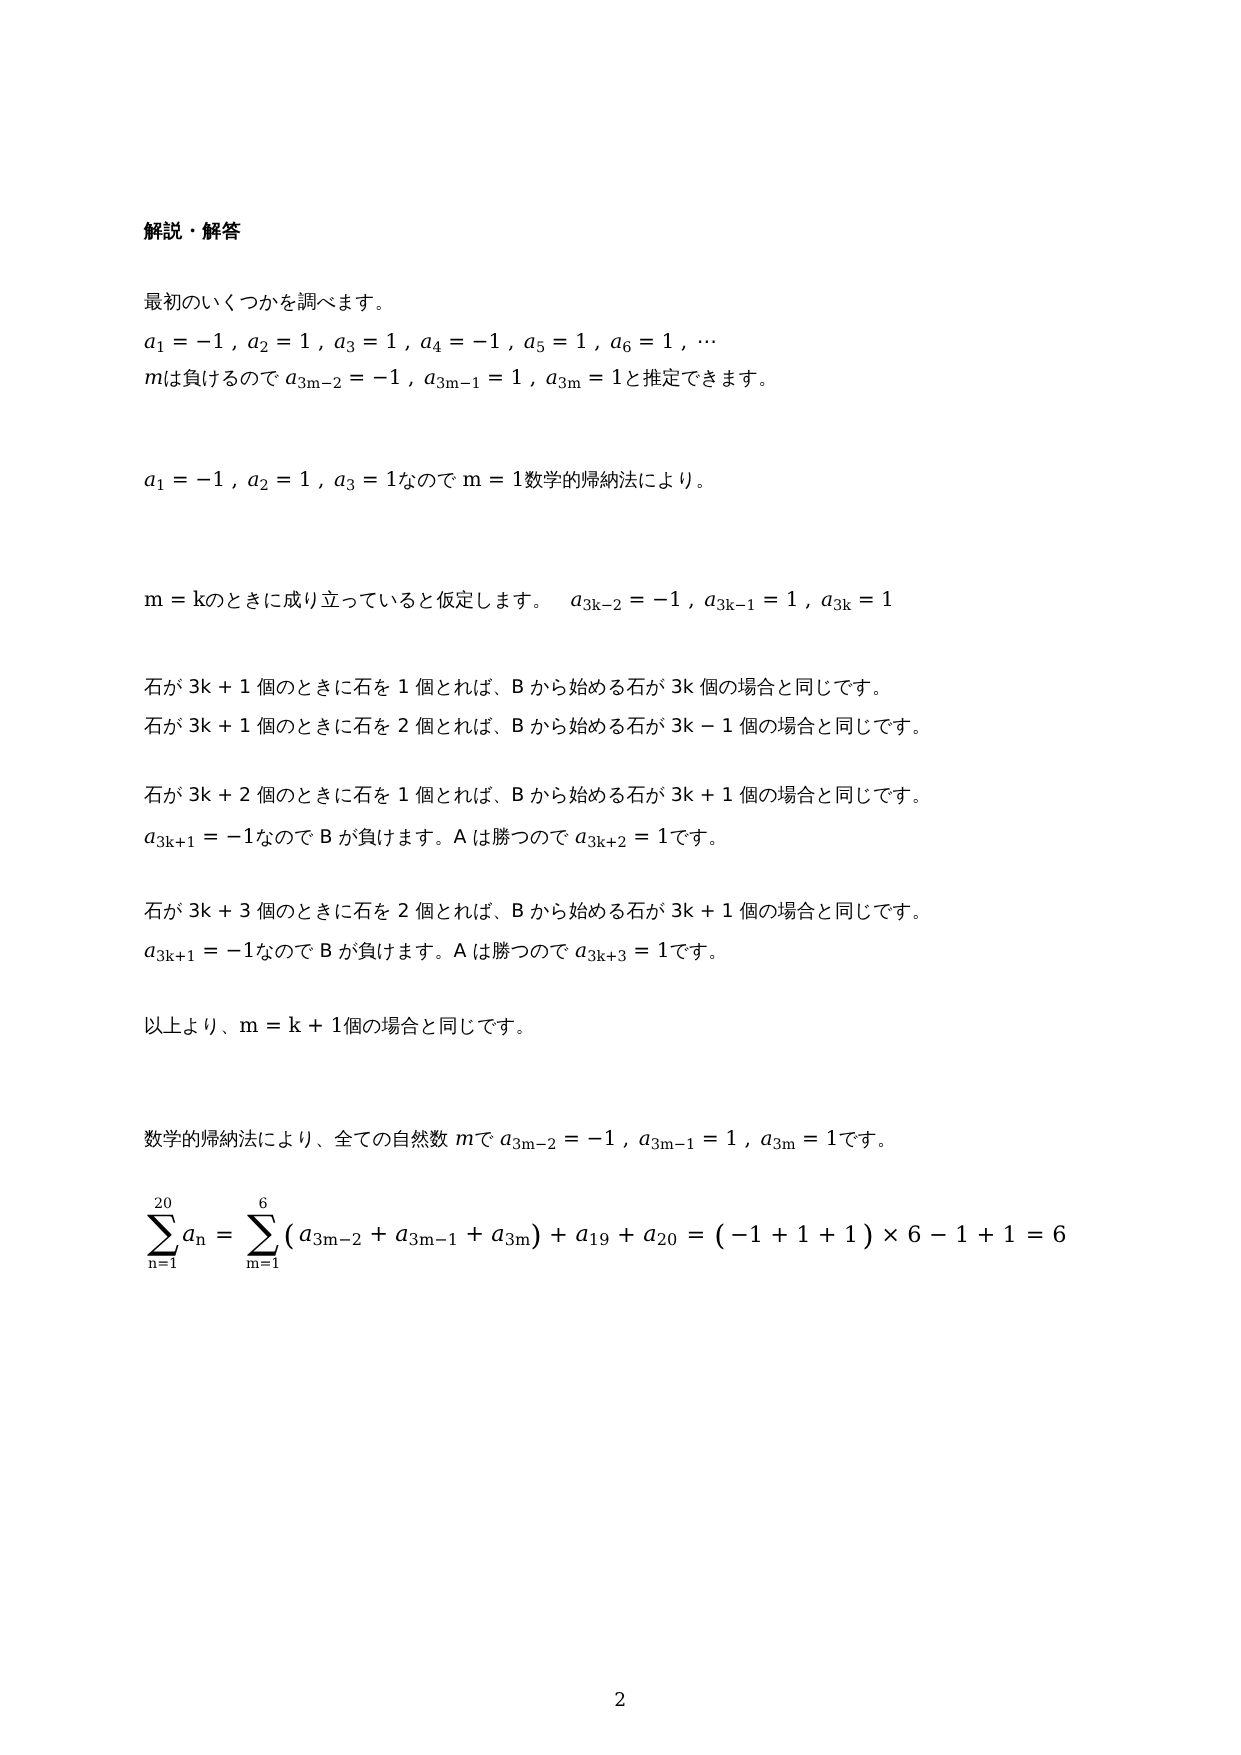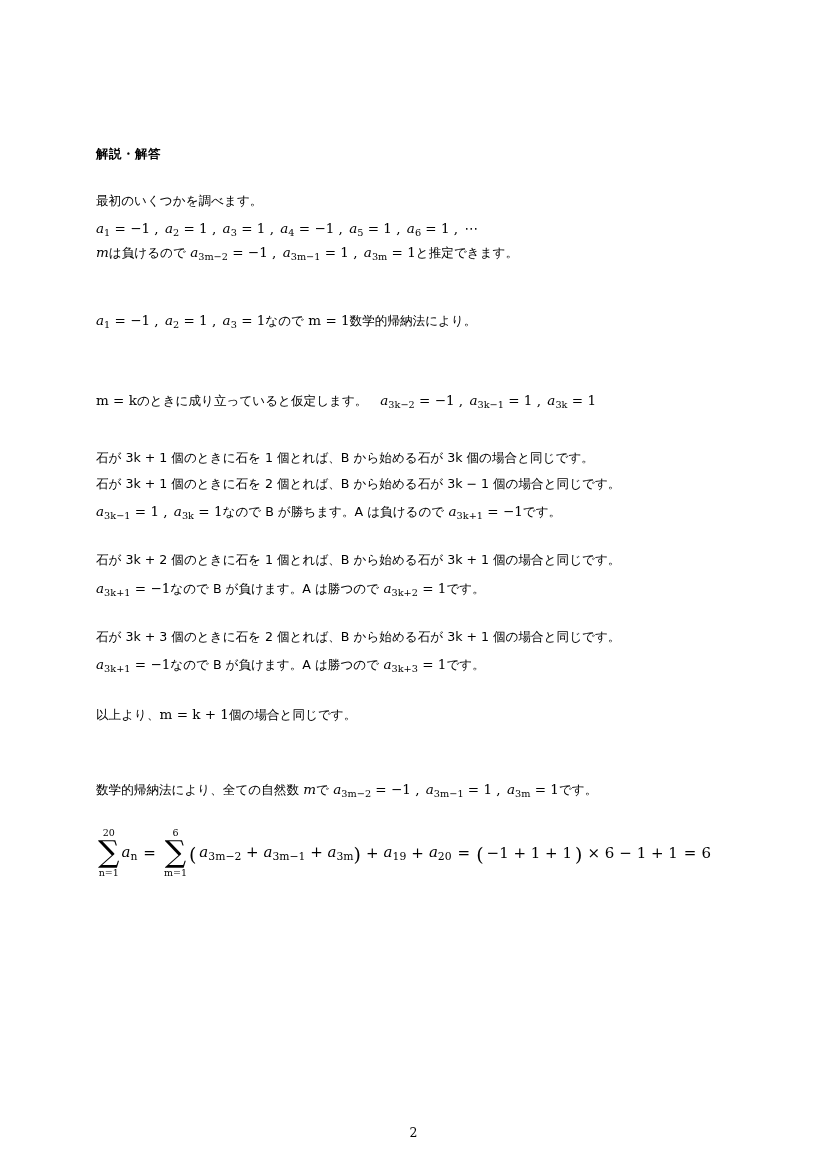--- a/index.html
+++ b/index.html
@@ -155,25 +155,20 @@
         <span>m = k</span><span class="jp">のときに成り立っていると仮定します。</span>&nbsp;&nbsp;
         <i class="v">a</i><sub>3k−2</sub> = <span>−1</span> ,<span class="sp"></span>
         <i class="v">a</i><sub>3k−1</sub> = <span>1</span> ,<span class="sp"></span>
         <i class="v">a</i><sub>3k</sub> = <span>1</span>
       </div>
     </div>
 
     <div class="blk">
       <div class="para jp">石が 3k + 1 個のときに石を 1 個とれば、B から始める石が 3k 個の場合と同じです。</div>
       <div class="para jp">石が 3k + 1 個のときに石を 2 個とれば、B から始める石が 3k − 1 個の場合と同じです。</div>
-      <div class="mathline">
-        <i class="v">a</i><sub>3k−1</sub> = <span>1</span> ,<span class="sp"></span>
-        <i class="v">a</i><sub>3k</sub> = <span>1</span><span class="jp">なので B が勝ちます。A は負けるので</span>
-        <i class="v">a</i><sub>3k+1</sub> = <span>−1</span><span class="jp">です。</span>
-      </div>
     </div>
 
     <div class="blk">
       <div class="para jp">石が 3k + 2 個のときに石を 1 個とれば、B から始める石が 3k + 1 個の場合と同じです。</div>
       <div class="mathline">
         <i class="v">a</i><sub>3k+1</sub> = <span>−1</span><span class="jp">なので B が負けます。A は勝つので</span>
         <i class="v">a</i><sub>3k+2</sub> = <span>1</span><span class="jp">です。</span>
       </div>
     </div>
 

